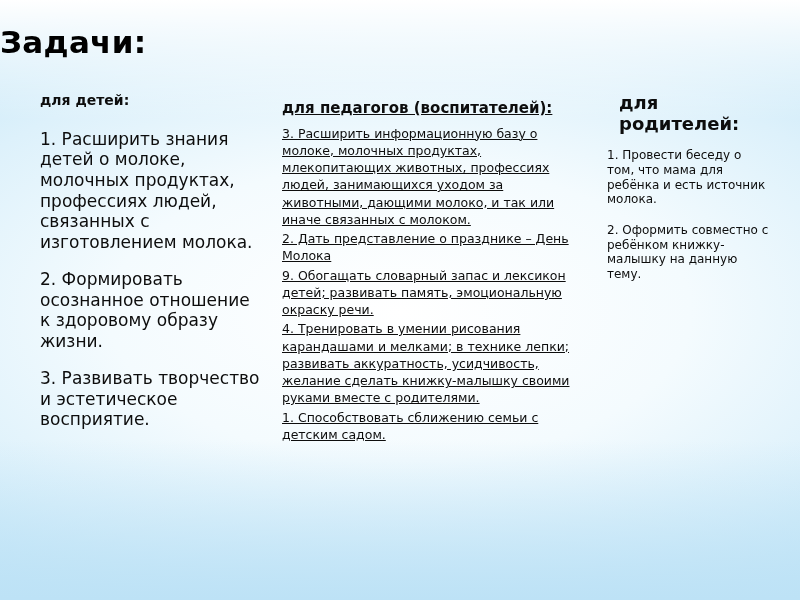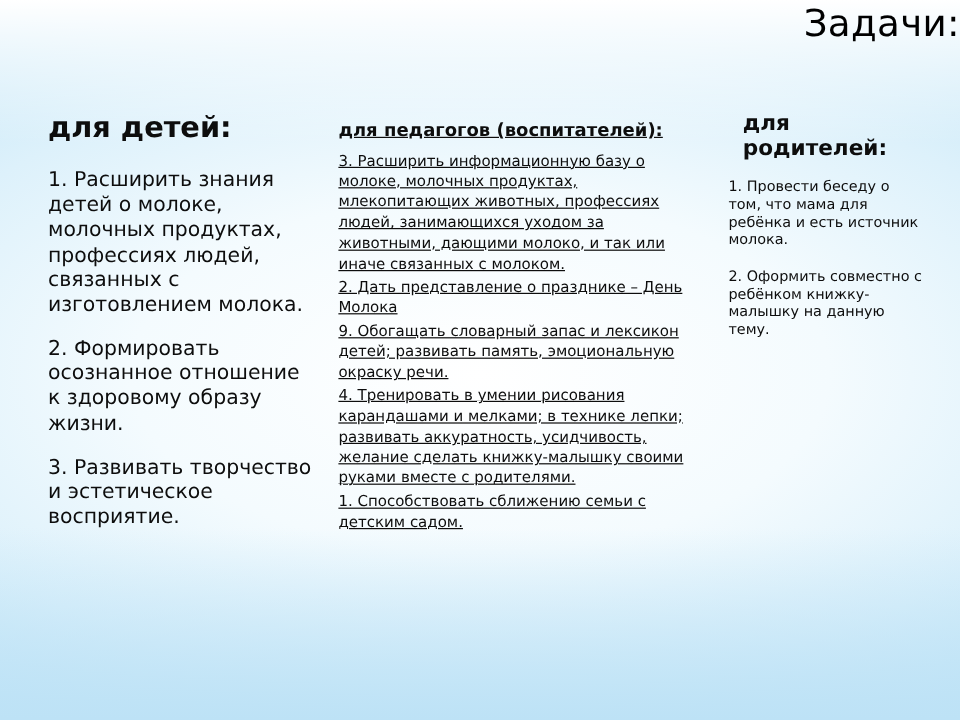--- a/index.html
+++ b/index.html
@@ -34,26 +34,26 @@
     content: "";
     position: absolute;
     left: 0; right: 0; bottom: 0;
     height: 160px;
     background: linear-gradient(to top, #bde2f6 0%, rgba(189,226,246,0) 100%);
     pointer-events: none;
   }
 
   .title {
     position: absolute;
-    top: 2px;
+    top: 24px;
     left: 0;
     width: 100%;
-    text-align: right;
+    text-align: left;
     font-size: 31px;
-    font-weight: normal;
+    font-weight: bold;
     letter-spacing: 0.3px;
     color: #000000;
     z-index: 5;
   }
 
   .columns {
     position: absolute;
     top: 86px;
     left: 0;
     width: 800px;
@@ -80,21 +80,21 @@
     left: 607px;
     top: 6px;
     width: 165px;
   }
 
   .col h3 {
     margin: 0 0 14px 0;
     font-weight: bold;
     line-height: 1.18;
   }
-  .col-children h3 { font-size: 24px; margin-bottom: 20px; }
+  .col-children h3 { font-size: 14px; margin-bottom: 20px; }
   .col-teachers h3 { font-size: 15px; margin-bottom: 7px; }
   .col-parents h3 { font-size: 18px; margin-bottom: 14px; margin-left: 12px; }
 
   .col p {
     margin: 0 0 12px 0;
     line-height: 1.22;
   }
   .col-children p { font-size: 17px; margin-bottom: 16px; }
   .col-teachers p { font-size: 12.5px; line-height: 1.38; margin-bottom: 2px; }
   .col-parents p { font-size: 12px; margin-bottom: 16px; }

